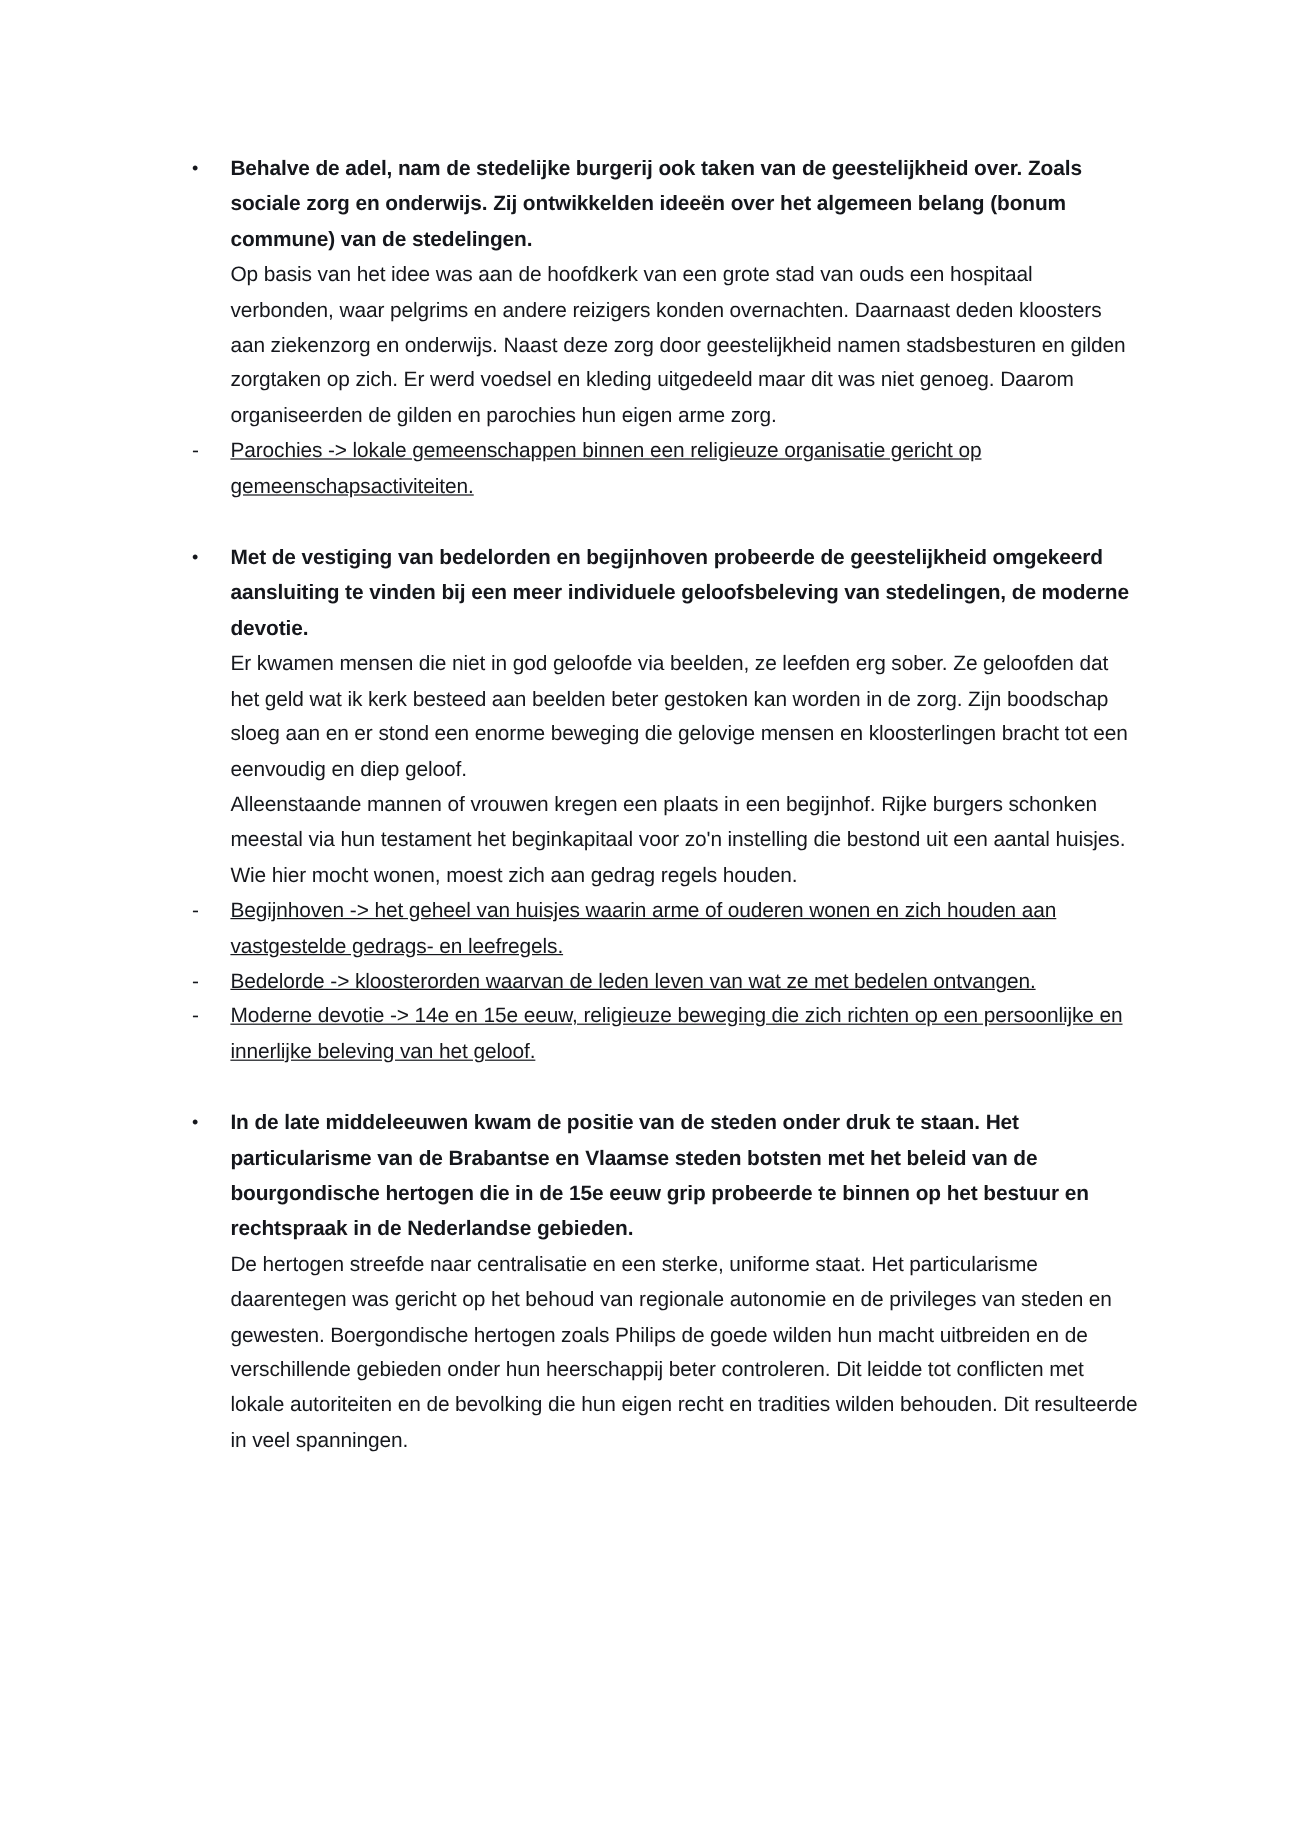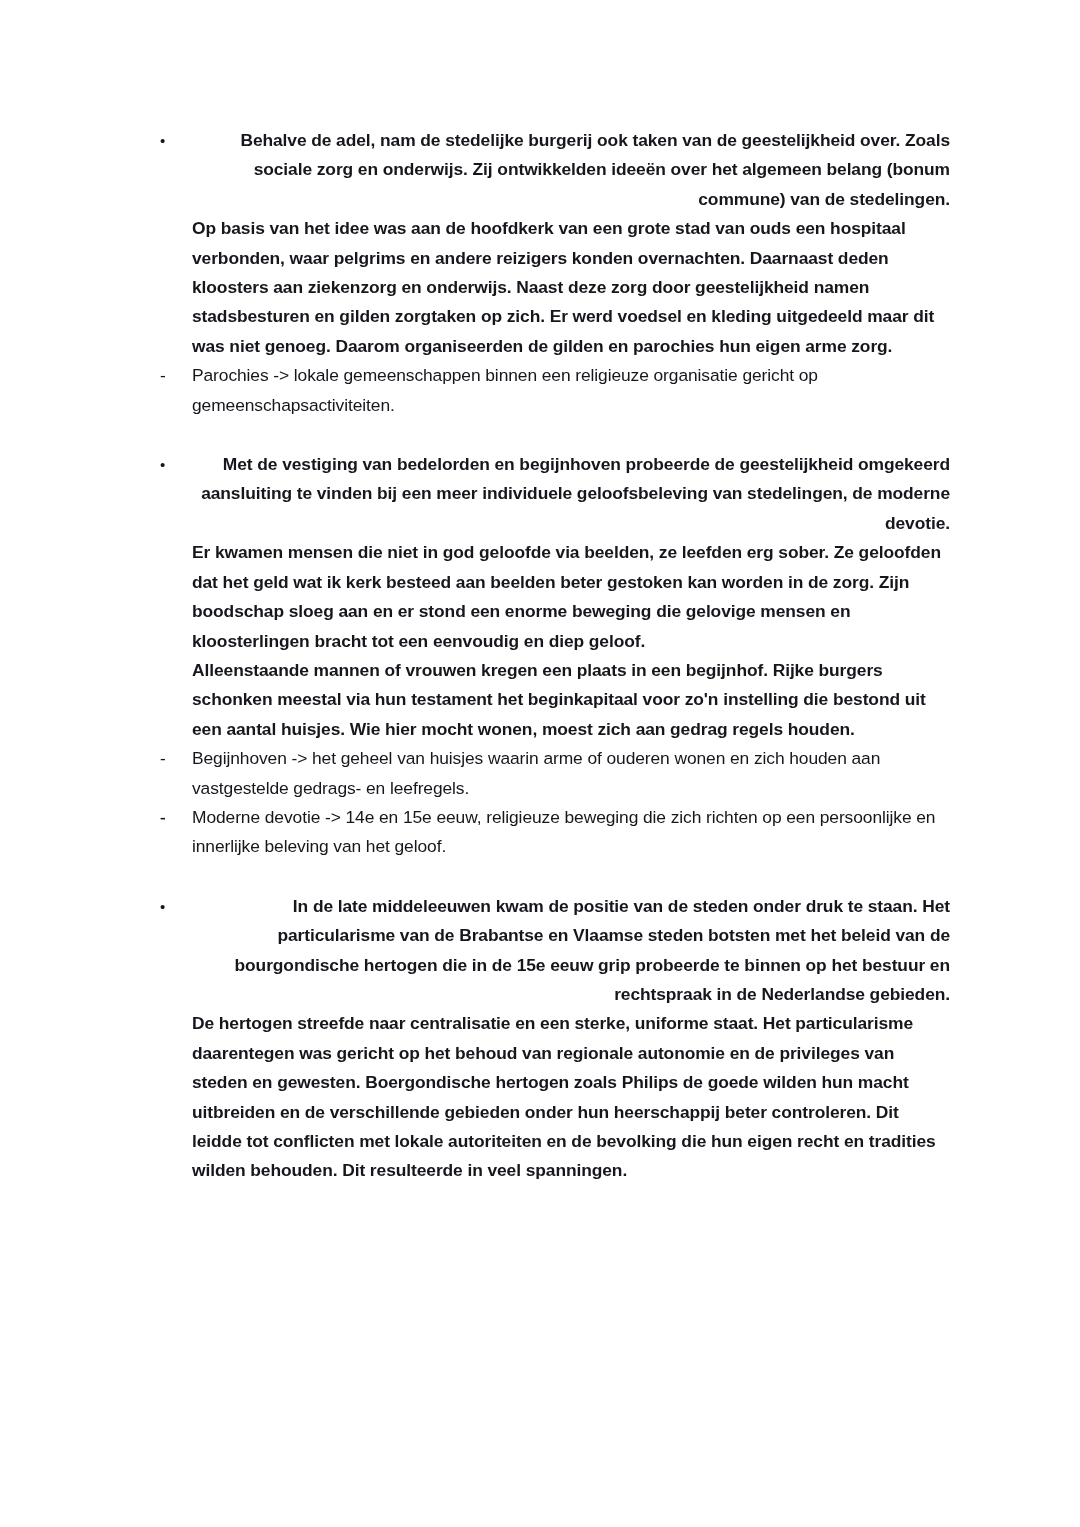--- a/index.html
+++ b/index.html
@@ -54,30 +54,30 @@
   }
   .li.bulleted > .lead {
     font-weight: 700;
   }
   .para {
     font-size: 17.4px;
     line-height: 29.4px;
     letter-spacing: -0.005em;
     font-weight: 400;
     margin: 0;
+    text-decoration: underline;
   }
   .lead {
     display: block;
     margin: 0;
-    text-align: right;
   }
   .sub {
     display: block;
     margin: 0;
-    font-weight: 700;
+    font-weight: 400;
   }
   .dash-item {
     margin-top: 0;
   }
   .group {
     margin-bottom: 30px;
   }
   .group:last-child { margin-bottom: 0; }
 </style>
 </head>
@@ -106,20 +106,21 @@
             <span class="sub">Er kwamen mensen die niet in god geloofde via beelden, ze leefden erg sober. Ze geloofden dat het geld wat ik kerk besteed aan beelden beter gestoken kan worden in de zorg. Zijn boodschap sloeg aan en er stond een enorme beweging die gelovige mensen en kloosterlingen bracht tot een eenvoudig en diep geloof.</span>
             <span class="sub">Alleenstaande mannen of vrouwen kregen een plaats in een begijnhof. Rijke burgers schonken meestal via hun testament het beginkapitaal voor zo'n instelling die bestond uit een aantal huisjes. Wie hier mocht wonen, moest zich aan gedrag regels houden.</span>
           </span>
       </div>
       <div class="li dash-item">
         <span class="marker dash">-</span>
         <span class="para">Begijnhoven -&gt; het geheel van huisjes waarin arme of ouderen wonen en zich houden aan vastgestelde gedrags- en leefregels.</span>
       </div>
       <div class="li dash-item">
         <span class="marker dash">-</span>
+        <span class="para">Bedelorde -&gt; kloosterorden waarvan de leden leven van wat ze met bedelen ontvangen.</span>
       </div>
       <div class="li dash-item">
         <span class="marker dash">-</span>
         <span class="para">Moderne devotie -&gt; 14e en 15e eeuw, religieuze beweging die zich richten op een persoonlijke en innerlijke beleving van het geloof.</span>
       </div>
     </div>
 
     <div class="group">
       <div class="li bulleted">
         <span class="marker bullet">•</span>

